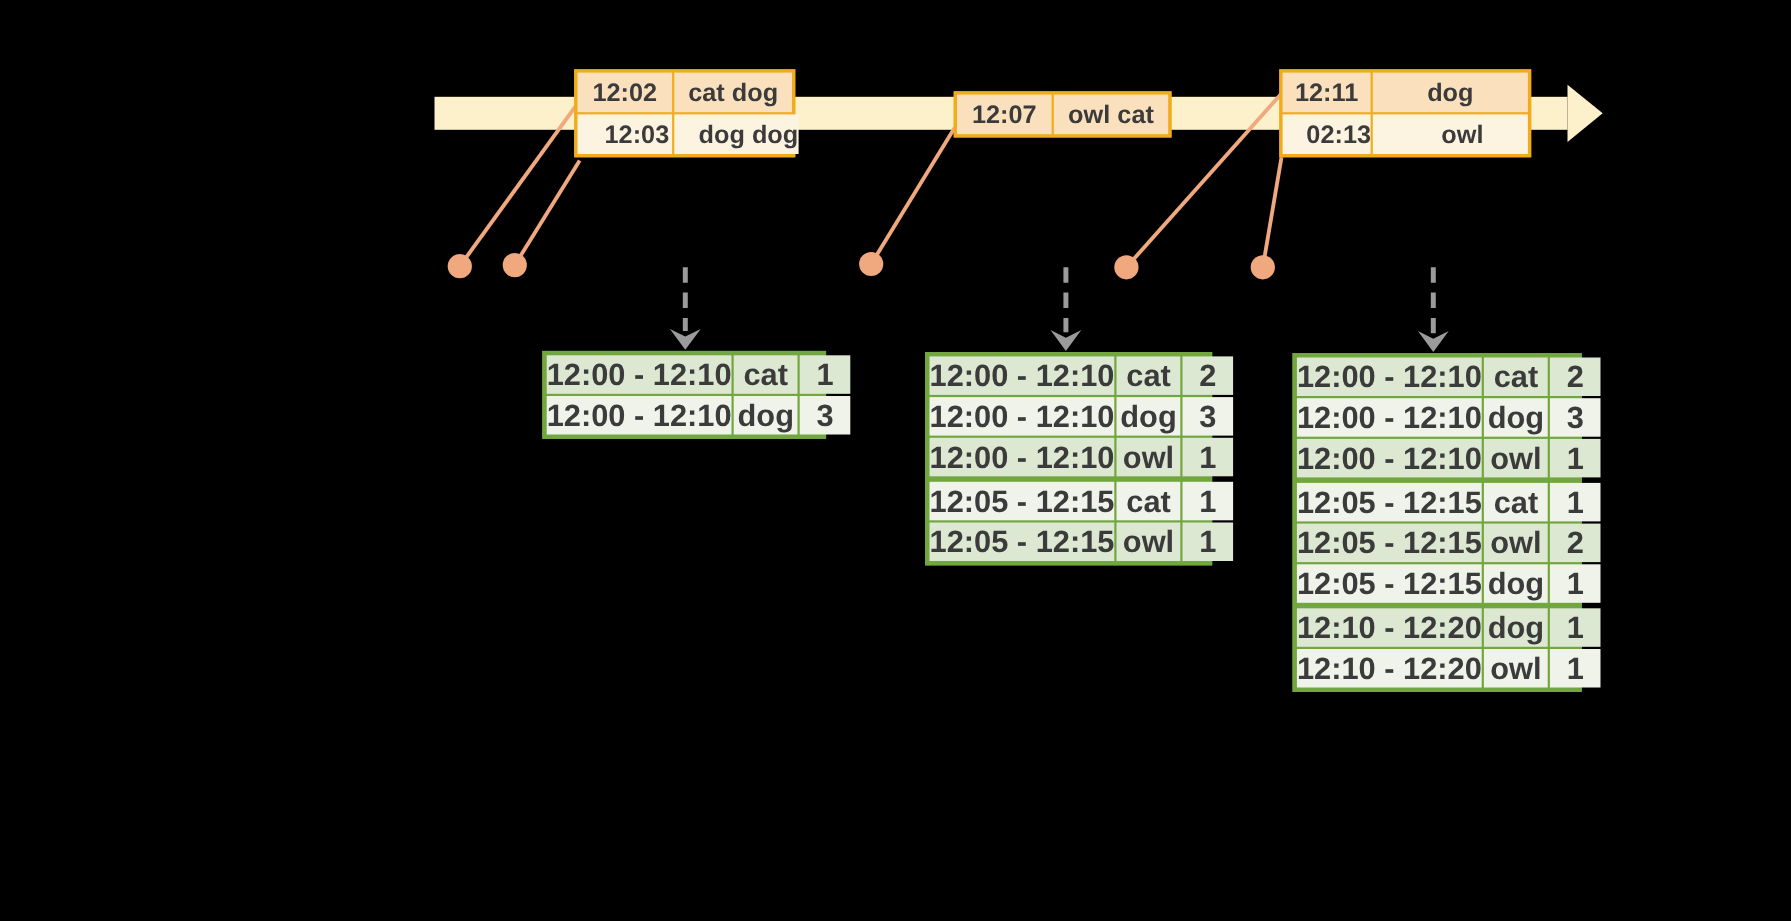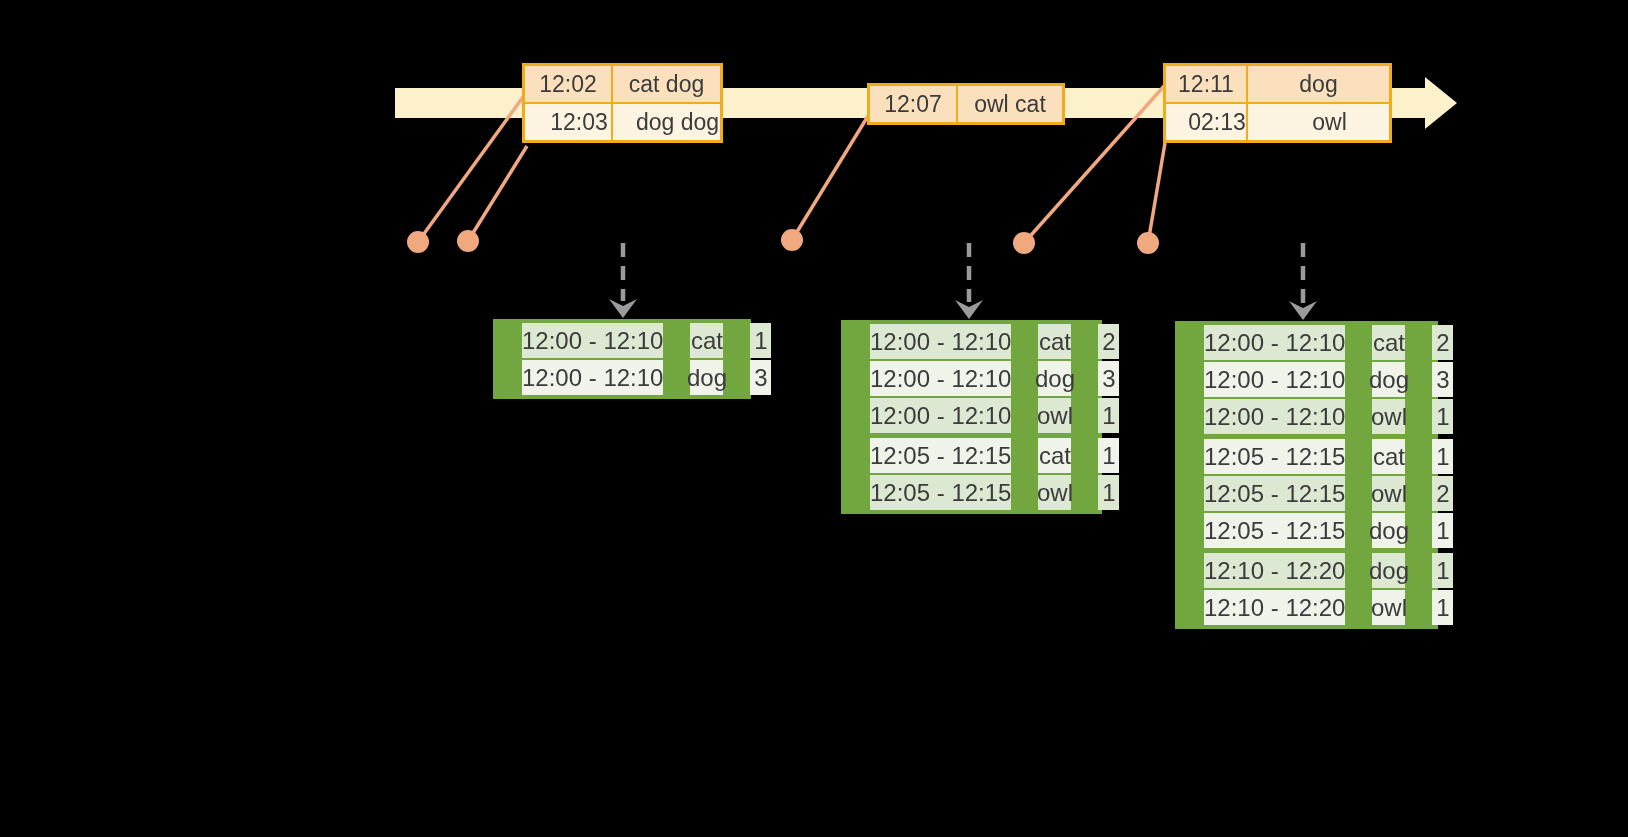--- a/index.html
+++ b/index.html
@@ -1,18 +1,18 @@
 <!DOCTYPE html>
 <html><head>
 <meta charset="utf-8">
 <style>
   html,body{margin:0;padding:0;background:#000;}
   .stage{
     position:relative;width:1628px;height:837px;background:#000000;
-    overflow:hidden;font-family:"Liberation Sans",sans-serif;color:#3b3b3b;
+    overflow:hidden;font-family:"Liberation Sans",sans-serif;color:#3b3b3b;font-weight:bold;
   }
   .layer{position:absolute;left:0;top:0;}
 
   
   .etable{
     position:absolute;display:flex;flex-direction:column;gap:2px;
     border:3px solid #F1AC1C;background:#F1AC1C;box-sizing:border-box;
   }
   .erow{display:grid;grid-template-columns:86px 1fr;gap:2px;height:36px;}
   .etable.narrowtime .erow{grid-template-columns:80px 1fr;}
@@ -21,21 +21,21 @@
   .ecell.cream{background:#FDF3E1;padding-left:22px;}
 
   
   .rtable{
     position:absolute;display:flex;flex-direction:column;gap:2px;
     border:4px solid #72A63F;background:#72A63F;box-sizing:border-box;
   }
   .rrow{display:grid;grid-template-columns:1fr 58px 46px;gap:2px;height:35px;}
   .rrow.gsep{margin-top:3px;}
   .rcell{display:flex;align-items:center;justify-content:center;
-    font-size:24px;background:#EFF3EA;white-space:nowrap;margin-left:25px;}
+    font-size:28px;background:#EFF3EA;white-space:nowrap;}
   .rrow.dark .rcell{background:#DCE8D2;}
 </style>
 </head>
 <body>
 
 <div class="stage">
 
   <svg class="layer" width="1628" height="837" viewBox="0 0 1628 837">
 
     <rect x="395" y="88" width="1030" height="30" fill="#FCF1CB"></rect>

